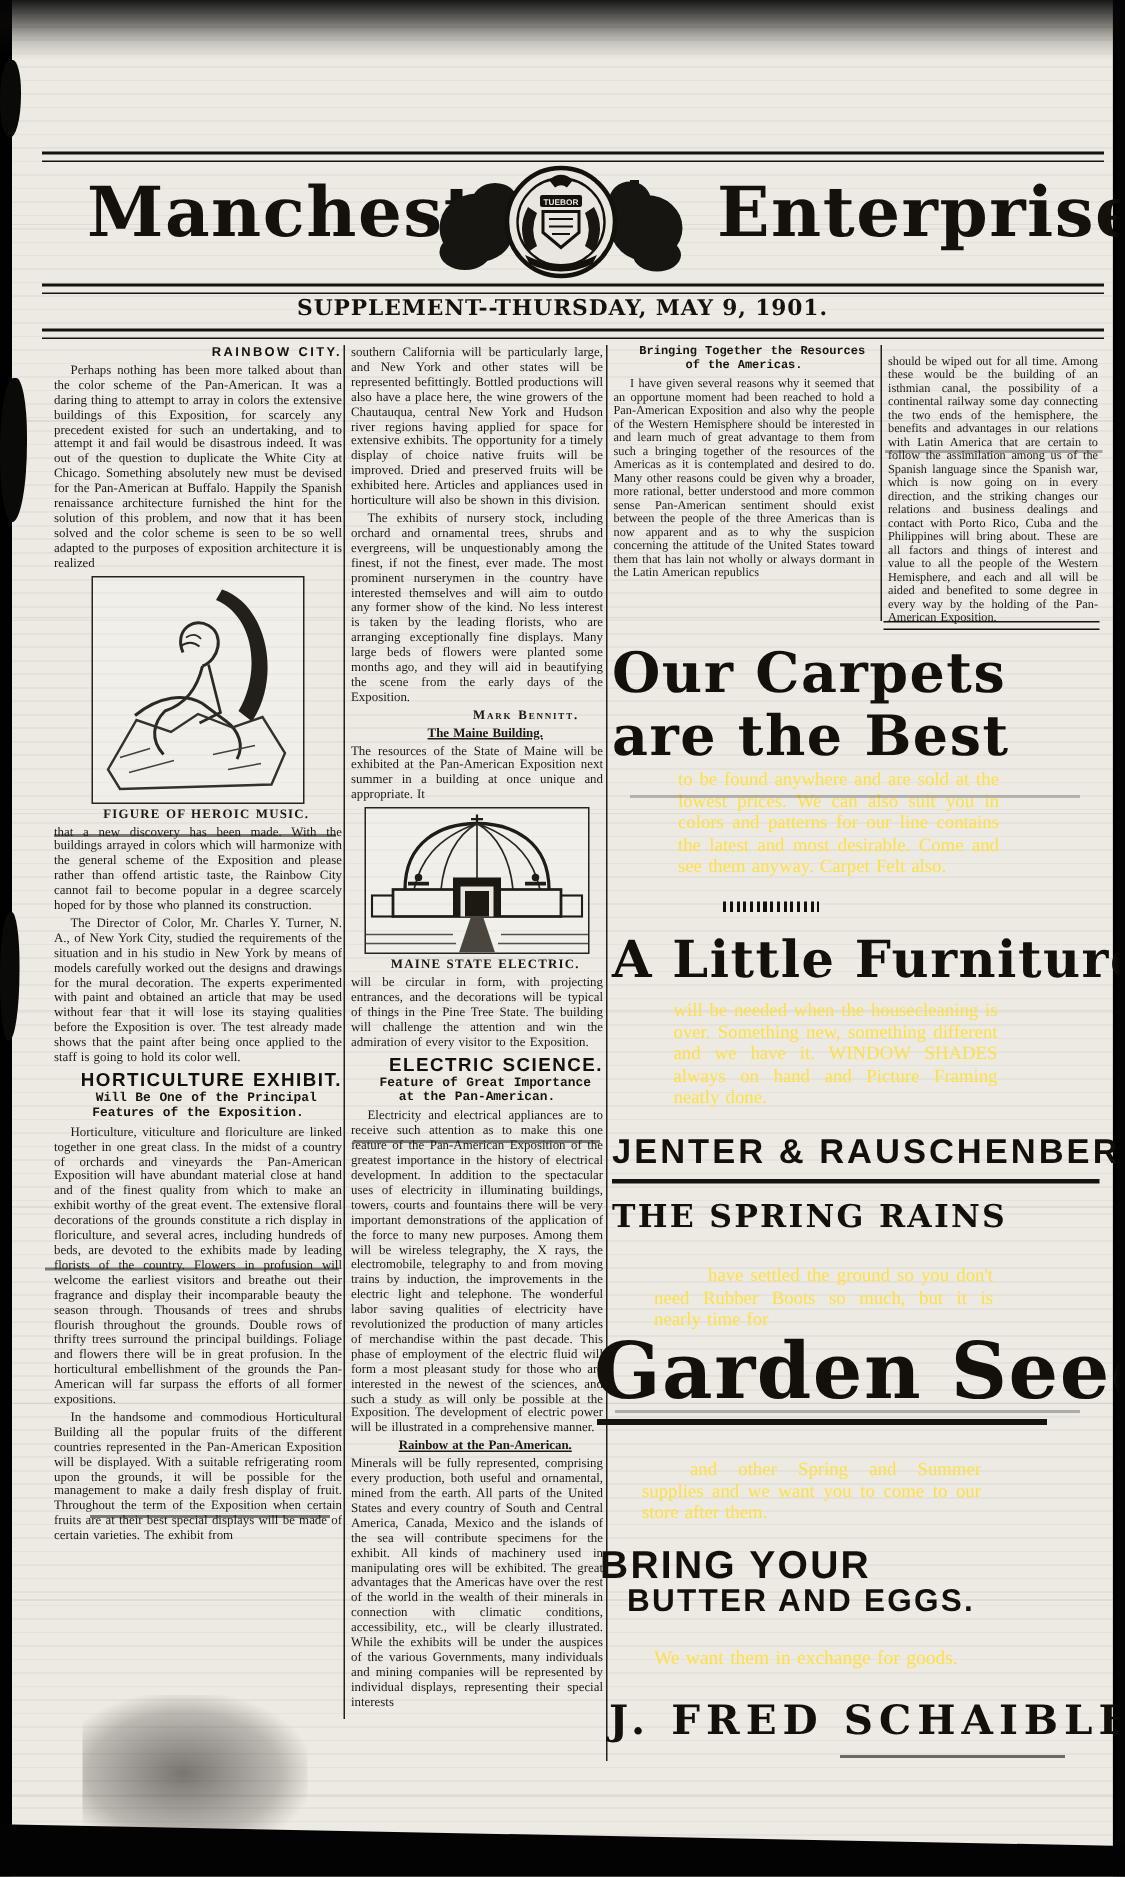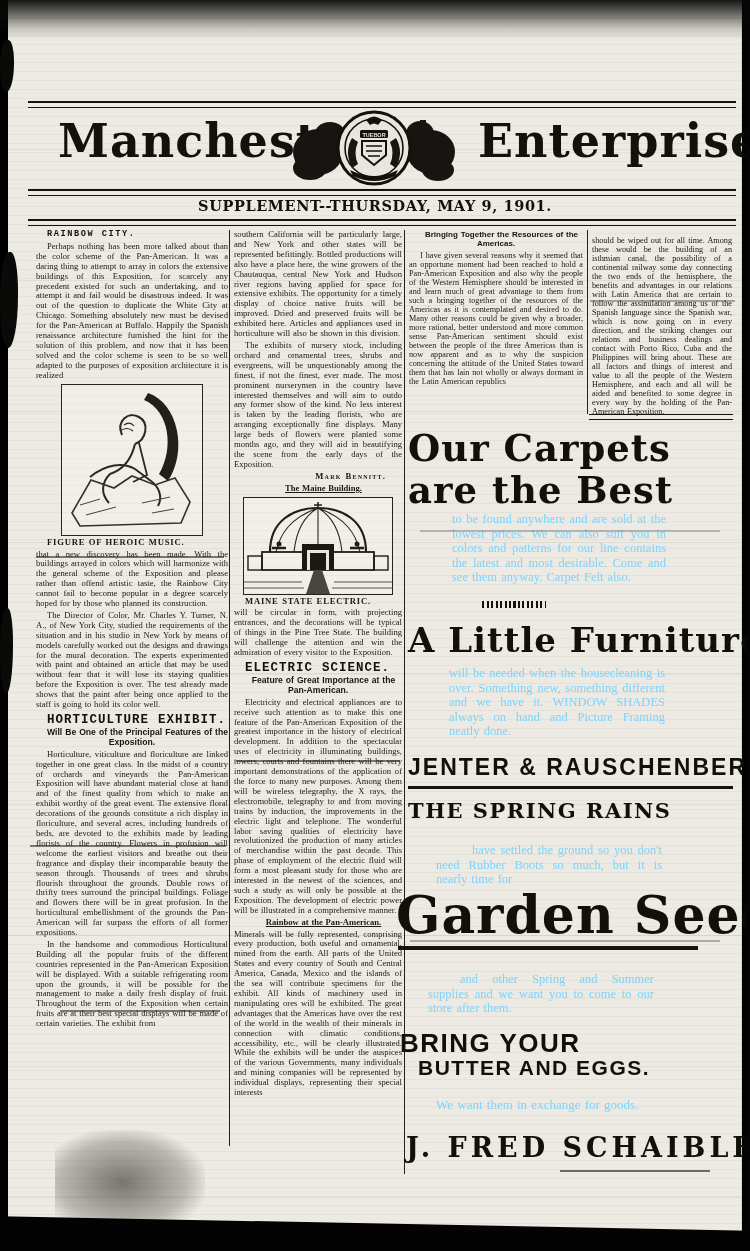--- a/index.html
+++ b/index.html
@@ -30,34 +30,34 @@
   .masthead-title{position:absolute;font-family:"DejaVu Serif",serif;font-weight:bold;
     font-size:46px;color:#14110c;letter-spacing:1px;}
   .dateline{position:absolute;left:0;top:197px;width:750px;text-align:center;
     font-family:"DejaVu Serif",serif;font-weight:bold;font-size:14.5px;letter-spacing:.6px;color:#15120d;}
 
   
   .ncol{position:absolute;overflow:hidden;color:#1b1815;text-align:justify;}
   .ncol p{margin:0 0 2px 0;font-size:8.6px;line-height:9.9px;text-indent:11px;word-spacing:.6px;}
   .ncol p.noindent{text-indent:0;}
   .small-col p{font-size:8.2px;line-height:9px;}
-  .col-head{font-family:Liberation Mono, monospace;font-weight:bold;font-size:13px;
-    letter-spacing:1.6px;text-align:left;margin:1px 0 4px;color:#14110d;text-indent:0;}
-  .col-subhead{font-family:Liberation Sans, sans-serif;font-weight:bold;font-size:8.2px;
+  .col-head{font-family:Liberation Sans, sans-serif;font-weight:bold;font-size:13px;
+    letter-spacing:1.6px;text-align:right;margin:1px 0 4px;color:#14110d;text-indent:0;}
+  .col-subhead{font-family:Liberation Mono, monospace;font-weight:bold;font-size:8.2px;
     line-height:9.6px;text-align:center;margin:0 6px 5px;text-indent:0;color:#18150f;}
   .byline{font-size:8px;letter-spacing:1.2px;text-align:right;padding-right:16px;margin:1px 0 3px;font-variant:small-caps;font-weight:bold;}
   .minor-head{font-weight:bold;font-size:8.4px;text-align:center;margin:3px 0 2px;text-indent:0;text-decoration:underline;}
   .figure-box{border:1.5px solid #26231e;margin:3px auto 2px;background:rgba(255,255,255,.25);}
-  .fig-caption{font-size:7.3px;font-weight:bold;text-align:left;letter-spacing:.8px;margin:1px 0 3px;text-indent:0;}
+  .fig-caption{font-size:7.3px;font-weight:bold;text-align:center;letter-spacing:.8px;margin:1px 0 3px;text-indent:0;}
 
   
   .ad-display{position:absolute;font-family:"DejaVu Serif",serif;font-weight:bold;color:#13100c;white-space:nowrap;}
   .ad-sans{font-family:"Liberation Sans",sans-serif;}
   .ad-body{position:absolute;font-family:"Liberation Serif",serif;font-size:12.5px;line-height:14.6px;
-    color:#7dd3fc;text-align:justify;word-spacing:1px;}
+    color:#fde047;text-align:justify;word-spacing:1px;}
   .ornament{position:absolute;background:repeating-linear-gradient(90deg,#14110d 0 2px,transparent 2px 4.5px);}
   .vrule{position:absolute;width:1px;background:#23201b;}
 </style>
 </head>
 <body>
 
 <div class="paper"></div>
 
 <div class="rule-double" style="left:28px;top:101px;width:708px;"></div>
 <div class="masthead-title" style="left:58px;top:114px;">Manchester</div>
@@ -114,20 +114,21 @@
   <p class="col-subhead">Will Be One of the Principal Features of the Exposition.</p>
   <p>Horticulture, viticulture and floriculture are linked together in one great class. In the midst of a country of orchards and vineyards the Pan-American Exposition will have abundant material close at hand and of the finest quality from which to make an exhibit worthy of the great event. The extensive floral decorations of the grounds constitute a rich display in floriculture, and several acres, including hundreds of beds, are devoted to the exhibits made by leading florists of the country. Flowers in profusion will welcome the earliest visitors and breathe out their fragrance and display their incomparable beauty the season through. Thousands of trees and shrubs flourish throughout the grounds. Double rows of thrifty trees surround the principal buildings. Foliage and flowers there will be in great profusion. In the horticultural embellishment of the grounds the Pan-American will far surpass the efforts of all former expositions.</p>
   <p>In the handsome and commodious Horticultural Building all the popular fruits of the different countries represented in the Pan-American Exposition will be displayed. With a suitable refrigerating room upon the grounds, it will be possible for the management to make a daily fresh display of fruit. Throughout the term of the Exposition when certain fruits are at their best special displays will be made of certain varieties. The exhibit from</p>
 </div>
 
 <div class="ncol" style="left:234px;top:230px;width:168px;height:946px;">
   <p class="noindent">southern California will be particularly large, and New York and other states will be represented befittingly. Bottled productions will also have a place here, the wine growers of the Chautauqua, central New York and Hudson river regions having applied for space for extensive exhibits. The opportunity for a timely display of choice native fruits will be improved. Dried and preserved fruits will be exhibited here. Articles and appliances used in horticulture will also be shown in this division.</p>
   <p>The exhibits of nursery stock, including orchard and ornamental trees, shrubs and evergreens, will be unquestionably among the finest, if not the finest, ever made. The most prominent nurserymen in the country have interested themselves and will aim to outdo any former show of the kind. No less interest is taken by the leading florists, who are arranging exceptionally fine displays. Many large beds of flowers were planted some months ago, and they will aid in beautifying the scene from the early days of the Exposition.</p>
   <p class="byline">Mark Bennitt.</p>
   <p class="minor-head">The Maine Building.</p>
+  <p class="noindent">The resources of the State of Maine will be exhibited at the Pan-American Exposition next summer in a building at once unique and appropriate. It</p>
   <div class="figure-box" style="width:148px;height:96px;border-width:1px;">
     <svg width="148" height="96" viewBox="0 0 148 96">
       <path d="M74 4 l0 6 M70 7 h8" stroke="#201d17" stroke-width="1.5"></path>
       <path d="M26 54 C26 22 50 10 74 10 C98 10 122 22 122 54" fill="none" stroke="#201d17" stroke-width="2.2"></path>
       <path d="M74 10 L74 54 M74 10 C60 18 52 34 50 54 M74 10 C88 18 96 34 98 54 M74 10 C46 20 36 36 32 54 M74 10 C102 20 112 36 116 54" fill="none" stroke="#2a2720" stroke-width="1.1"></path>
       <rect x="18" y="54" width="112" height="18" fill="none" stroke="#201d17" stroke-width="1.8"></rect>
       <rect x="4" y="58" width="14" height="14" fill="none" stroke="#201d17" stroke-width="1.4"></rect>
       <rect x="130" y="58" width="14" height="14" fill="none" stroke="#201d17" stroke-width="1.4"></rect>
       <rect x="58" y="46" width="32" height="26" fill="#1c1913"></rect>
       <rect x="63" y="52" width="22" height="20" fill="#e9e6df"></rect>

